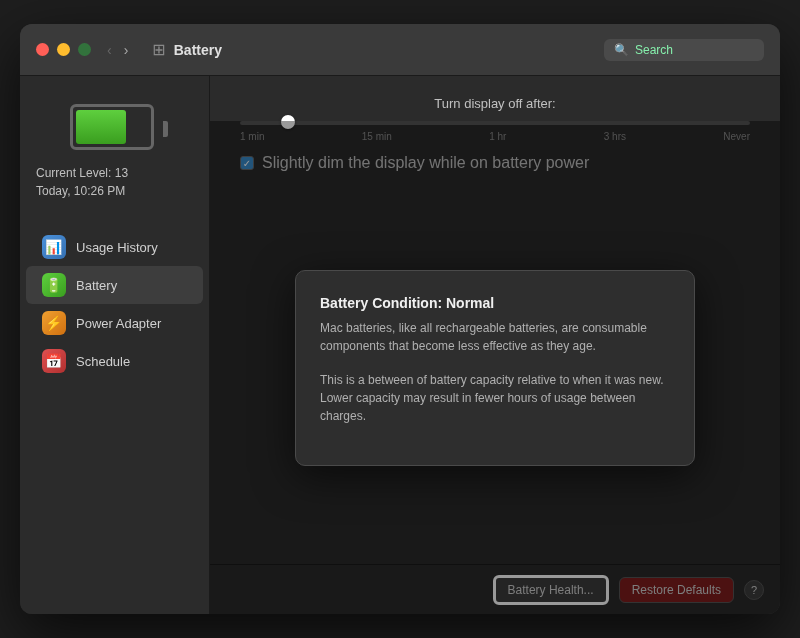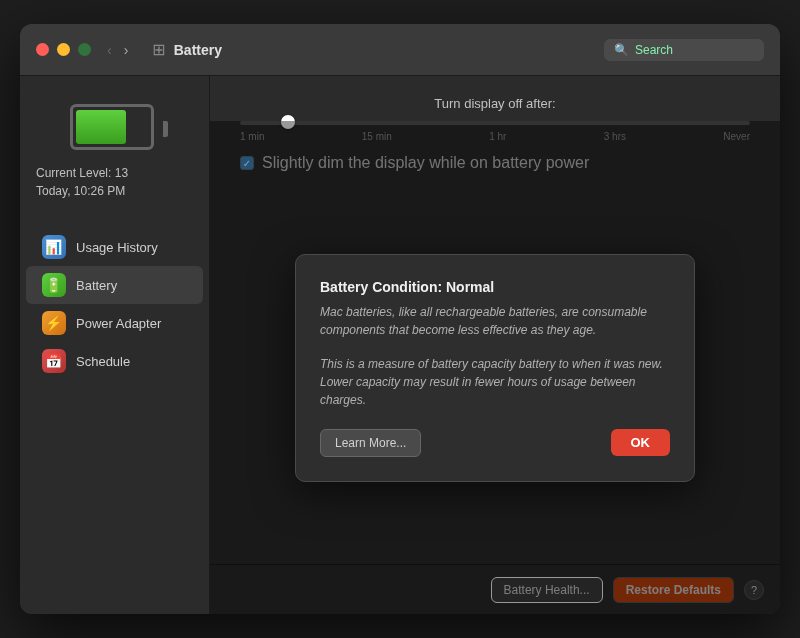--- a/index.html
+++ b/index.html
@@ -258,36 +258,35 @@
       border-top: 1px solid #1a1a1a;
       display: flex;
       align-items: center;
       justify-content: flex-end;
       padding: 0 16px;
       gap: 10px;
       flex-shrink: 0;
     }
     .btn-battery-health {
       background: #3d3d3d;
-      border: 1px solid #ffffff;
+      border: 3px solid #ffffff;
       border-radius: 6px;
       color: #d0d0d0;
       font-size: 12px;
       padding: 5px 12px;
       cursor: pointer;
     }
     .btn-restore {
-      background: #c2410c;
+      background: #7f1d1d;
       border: 1px solid #555;
       border-radius: 6px;
       color: #d0d0d0;
       font-size: 12px;
       padding: 5px 12px;
       cursor: pointer;
-      font-weight: bold;
     }
     .help-btn {
       width: 20px;
       height: 20px;
       border-radius: 50%;
       border: 1px solid #555;
       background: #3d3d3d;
       color: #d0d0d0;
       font-size: 11px;
       display: flex;
@@ -322,21 +321,20 @@
       font-size: 14px;
       font-weight: 700;
       margin-bottom: 8px;
     }
 
     .modal-text {
       color: #b0b0b0;
       font-size: 12px;
       line-height: 1.5;
       margin-bottom: 16px;
-      font-style: italic;
     }
 
     .modal-subtitle {
       color: #f0f0f0;
       font-size: 14px;
       font-weight: 700;
       margin-bottom: 8px;
     }
 
     .modal-buttons {
@@ -450,23 +448,19 @@
       <div class="bottom-bar">
         <button class="btn-battery-health">Battery Health...</button>
         <button class="btn-restore">Restore Defaults</button>
         <div class="help-btn">?</div>
       </div>
 
       <div class="modal-overlay">
         <div class="modal">
           <div class="modal-title">Battery Condition: Normal</div>
           <div class="modal-text">Mac batteries, like all rechargeable batteries, are consumable components that become less effective as they age.</div>
-          <div class="modal-text">This is a measure of battery capacity battery to when it was new. Lower capacity may result in fewer hours of usage between charges.</div>
-          <div class="modal-buttons">
-            <button class="btn-learn-more">Learn More...</button>
-            <button class="btn-ok">OK</button>
-          </div>
+          <div class="modal-text">This is a between of battery capacity relative to when it was new. Lower capacity may result in fewer hours of usage between charges.</div>
         </div>
       </div>
     </div>
 
   </div>
 </div>
 
 </body></html>

